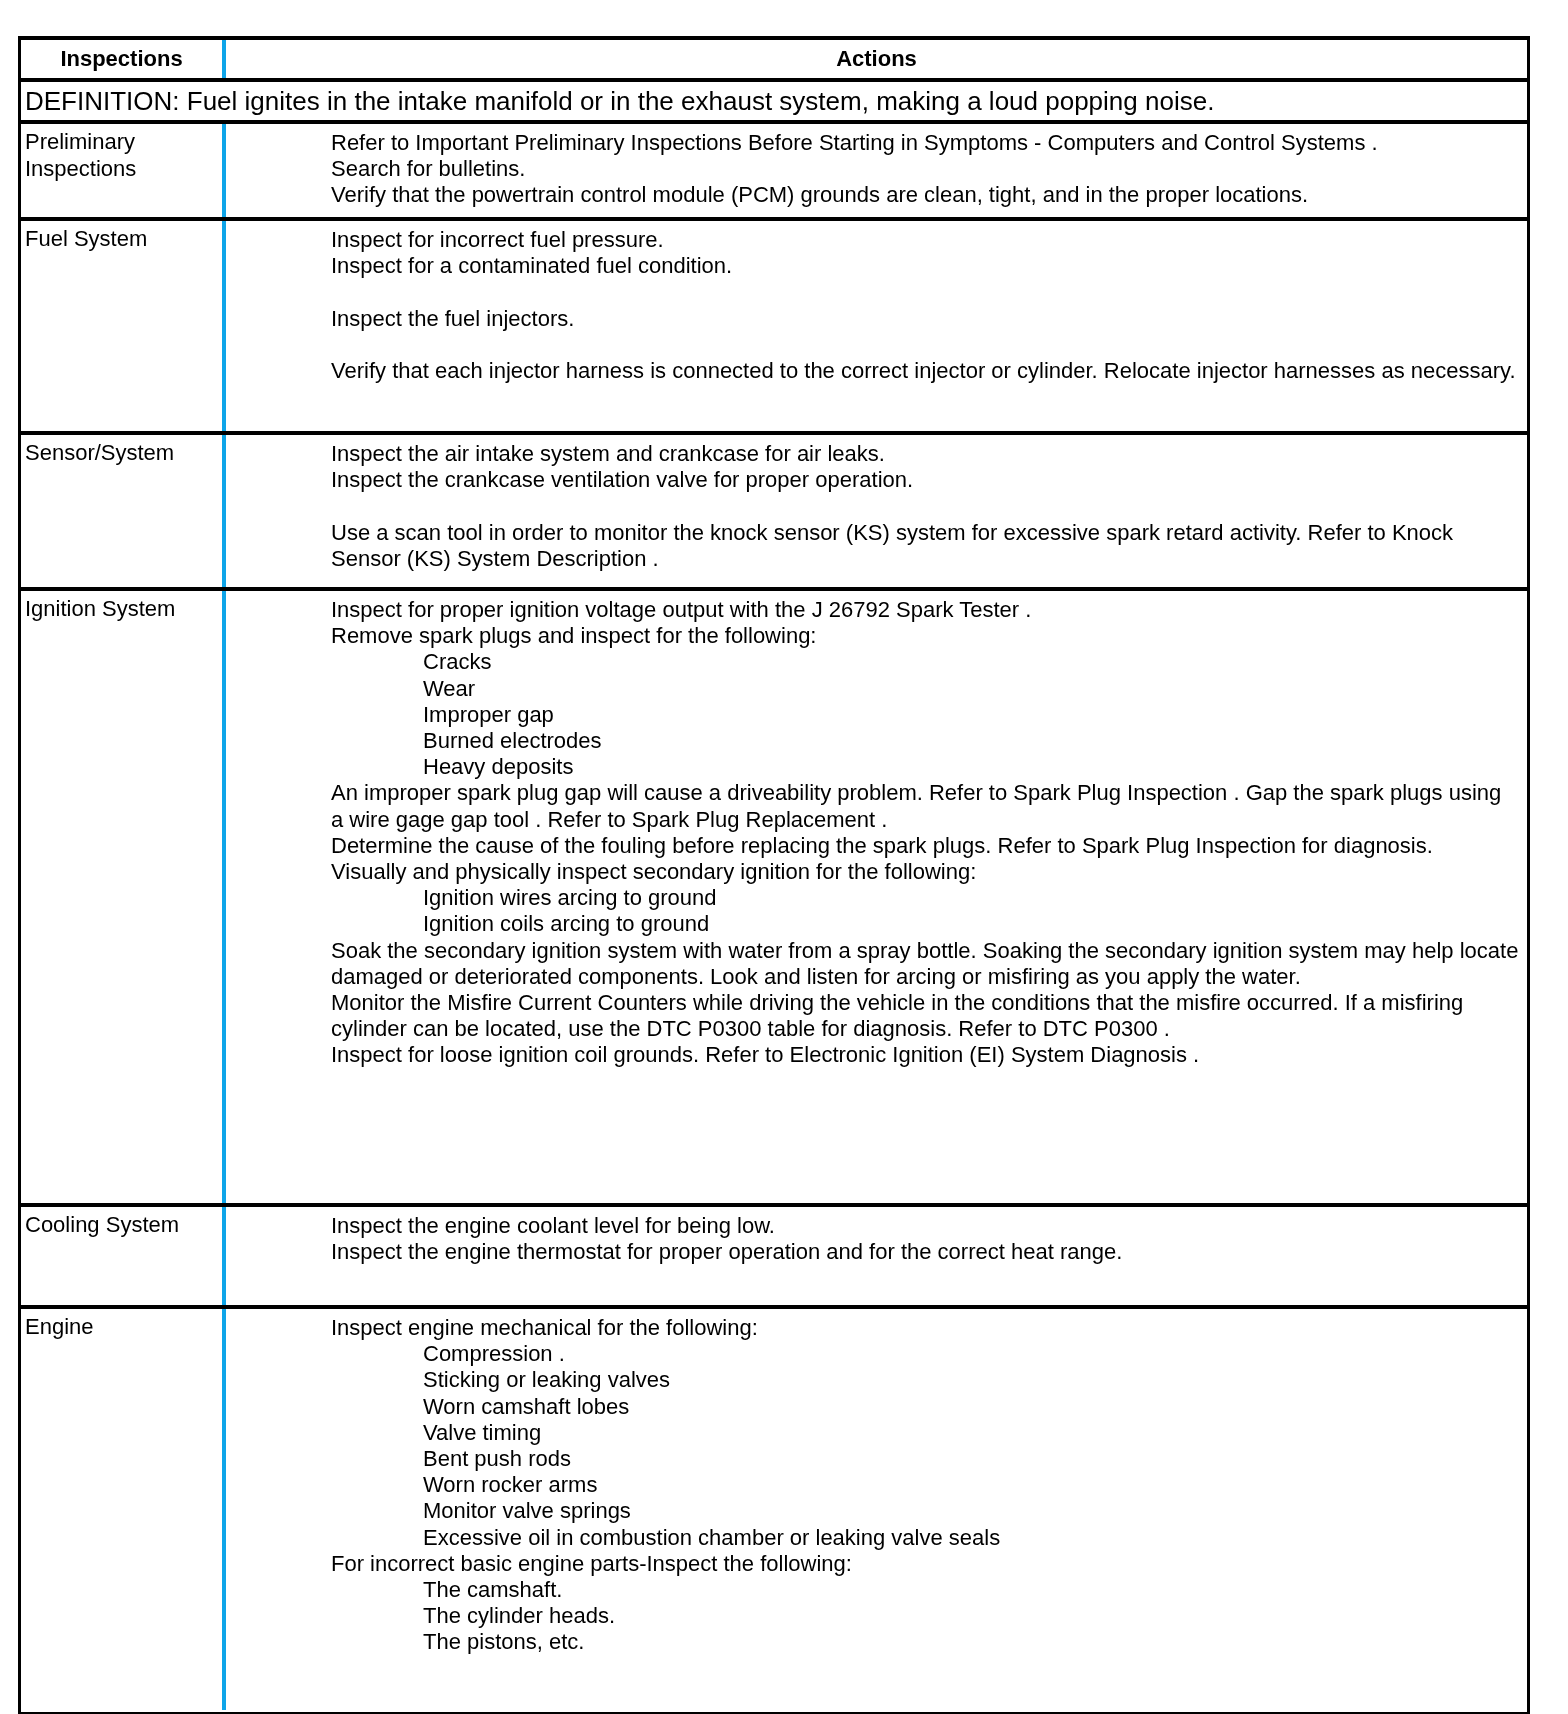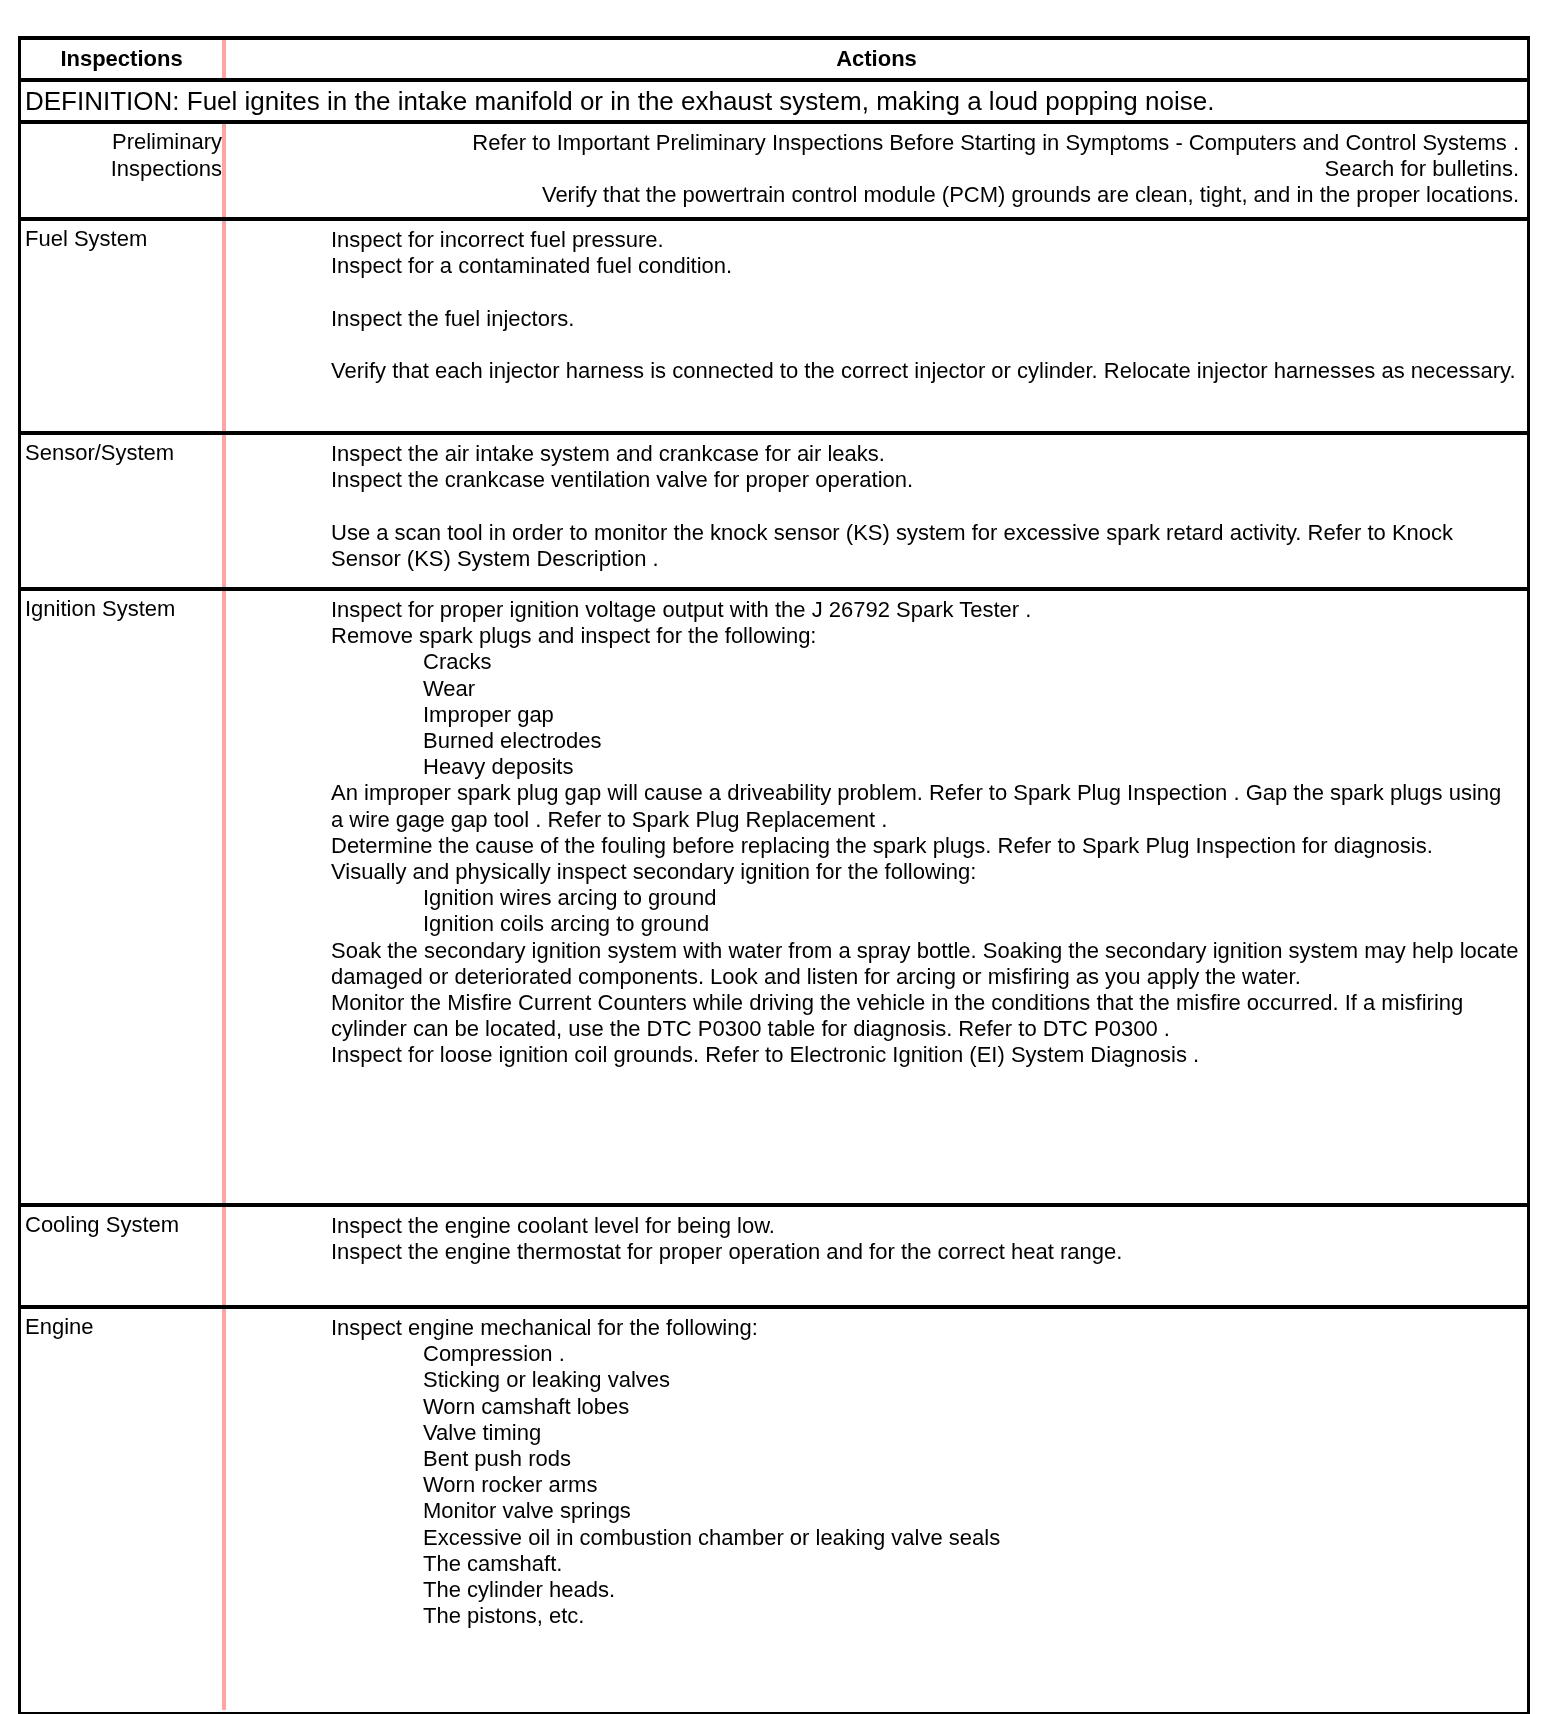--- a/index.html
+++ b/index.html
@@ -9,40 +9,40 @@
     }
     .table {
       position: absolute; left: 18px; top: 16px; width: 1512px; height: 1681px;
       box-sizing: border-box;
       border-top: 4px solid #000; border-left: 3px solid #000;
       border-right: 3px solid #000; border-bottom: 5px solid #000; margin-top: 20px;
     }
     .row { position: absolute; left: 0; right: 0; box-sizing: border-box; }
     .row.sep { border-top: 4px solid #000; }
     .col-left { position: absolute; left: 0; top: 0; bottom: 0; width: 201px; box-sizing: border-box; }
-    .col-right { position: absolute; left: 201px; right: 0; top: 0; bottom: 0; border-left: 4px solid #fca5a5; box-sizing: border-box; }
+    .col-right { position: absolute; left: 201px; right: 0; top: 0; bottom: 0; border-left: 4px solid #0ea5e9; box-sizing: border-box; }
     .hdr { font-weight: bold; font-size: 22px; text-align: center; line-height: 38px; }
     .def { font-size: 26px; line-height: 38px; padding-left: 4px; white-space: nowrap; }
     .label { font-size: 22px; line-height: 26.5px; padding: 5px 0 0 4px; }
     .actions { position: absolute; left: 105px; top: 6px; right: 8px; font-size: 22px; line-height: 26.2px; }
     .line { display: block; min-height: 26.2px; white-space: pre-wrap; }
     .line.sub { padding-left: 92px; }
   </style>
 </head>
 <body>
 
 <div class="table">
   <div class="row" style="top:0;height:38px;">
     <div class="col-left hdr">Inspections</div>
     <div class="col-right hdr">Actions</div>
   </div>
   <div class="row sep" style="top:38px;height:42px;">
     <div class="def">DEFINITION: Fuel ignites in the intake manifold or in the exhaust system, making a loud popping noise.</div>
   </div>
-  <div class="row sep" style="top:80px;height:97px;text-align:right;">
+  <div class="row sep" style="top:80px;height:97px;">
     <div class="col-left label">Preliminary Inspections</div>
     <div class="col-right">
         <div class="actions">
           <span class="line">Refer to Important Preliminary Inspections Before Starting in Symptoms - Computers and Control Systems .</span>
           <span class="line">Search for bulletins.</span>
           <span class="line">Verify that the powertrain control module (PCM) grounds are clean, tight, and in the proper locations.</span>
         </div>
       </div>
   </div>
   <div class="row sep" style="top:177px;height:264px;">
@@ -106,19 +106,20 @@
         <div class="actions">
           <span class="line">Inspect engine mechanical for the following:</span>
           <span class="line sub">Compression .</span>
           <span class="line sub">Sticking or leaking valves</span>
           <span class="line sub">Worn camshaft lobes</span>
           <span class="line sub">Valve timing</span>
           <span class="line sub">Bent push rods</span>
           <span class="line sub">Worn rocker arms</span>
           <span class="line sub">Monitor valve springs</span>
           <span class="line sub">Excessive oil in combustion chamber or leaking valve seals</span>
+          <span class="line">For incorrect basic engine parts-Inspect the following:</span>
           <span class="line sub">The camshaft.</span>
           <span class="line sub">The cylinder heads.</span>
           <span class="line sub">The pistons, etc.</span>
         </div>
       </div>
   </div>
 </div>
 
 </body></html>

